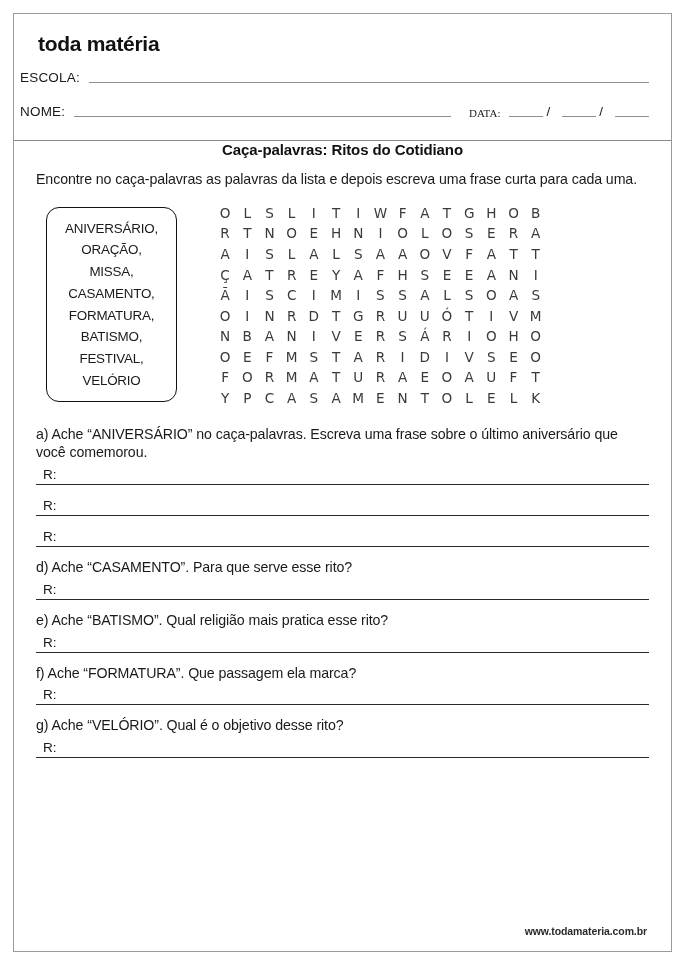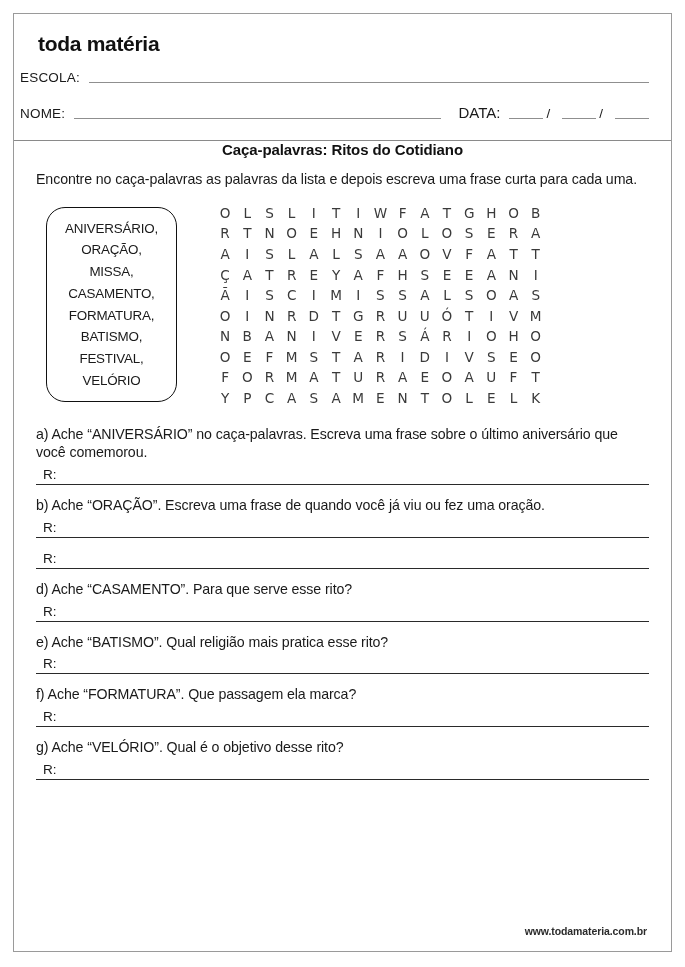--- a/index.html
+++ b/index.html
@@ -67,24 +67,25 @@
     margin-bottom: 3px;
   }
   .rule.short { flex: 0 0 auto; width: 34px; }
   .slash {
     font-size: 13.5px;
     color: #1a1a1a;
     margin: 0 3px;
     padding-bottom: 1px;
   }
   .data-label {
-    font-size: 15px;
+    font-size: 11px;
     margin-left: 18px;
     white-space: nowrap;
     padding-bottom: 1px;
+    font-family: Liberation Serif, serif;
   }
 
   
   .content {
     position: relative;
     padding: 0 22px;
   }
 
   .title {
     text-align: center;
@@ -104,21 +105,21 @@
   
   .puzzle {
     display: flex;
     margin-top: 12px;
     align-items: flex-start;
   }
   .wordbox {
     width: 131px;
     min-height: 194px;
     border: 1.4px solid #111;
-    border-radius: 19px;
+    border-radius: 13px;
     box-sizing: border-box;
     display: flex;
     flex-direction: column;
     align-items: center;
     justify-content: center;
     padding: 10px 4px;
     margin-left: 10px;
     margin-top: 6px;
   }
   .wordbox .word {
@@ -397,21 +398,20 @@
           </div>
         </div>
     </div>
 
     <div class="questions">
         <div class="qblock">
           <div class="qtext">a) Ache “ANIVERSÁRIO” no caça-palavras. Escreva uma frase sobre o último aniversário que você comemorou.</div>
           <div class="answer"><span>R:</span></div>
         </div>
         <div class="qblock">
-          <div class="qtext">b) Ache “ORAÇÃO”. Escreva uma frase de quando você já viu ou fez uma oração.</div>
           <div class="answer"><span>R:</span></div>
         </div>
         <div class="qblock">
           <div class="answer"><span>R:</span></div>
         </div>
         <div class="qblock">
           <div class="qtext">d) Ache “CASAMENTO”. Para que serve esse rito?</div>
           <div class="answer"><span>R:</span></div>
         </div>
         <div class="qblock">

